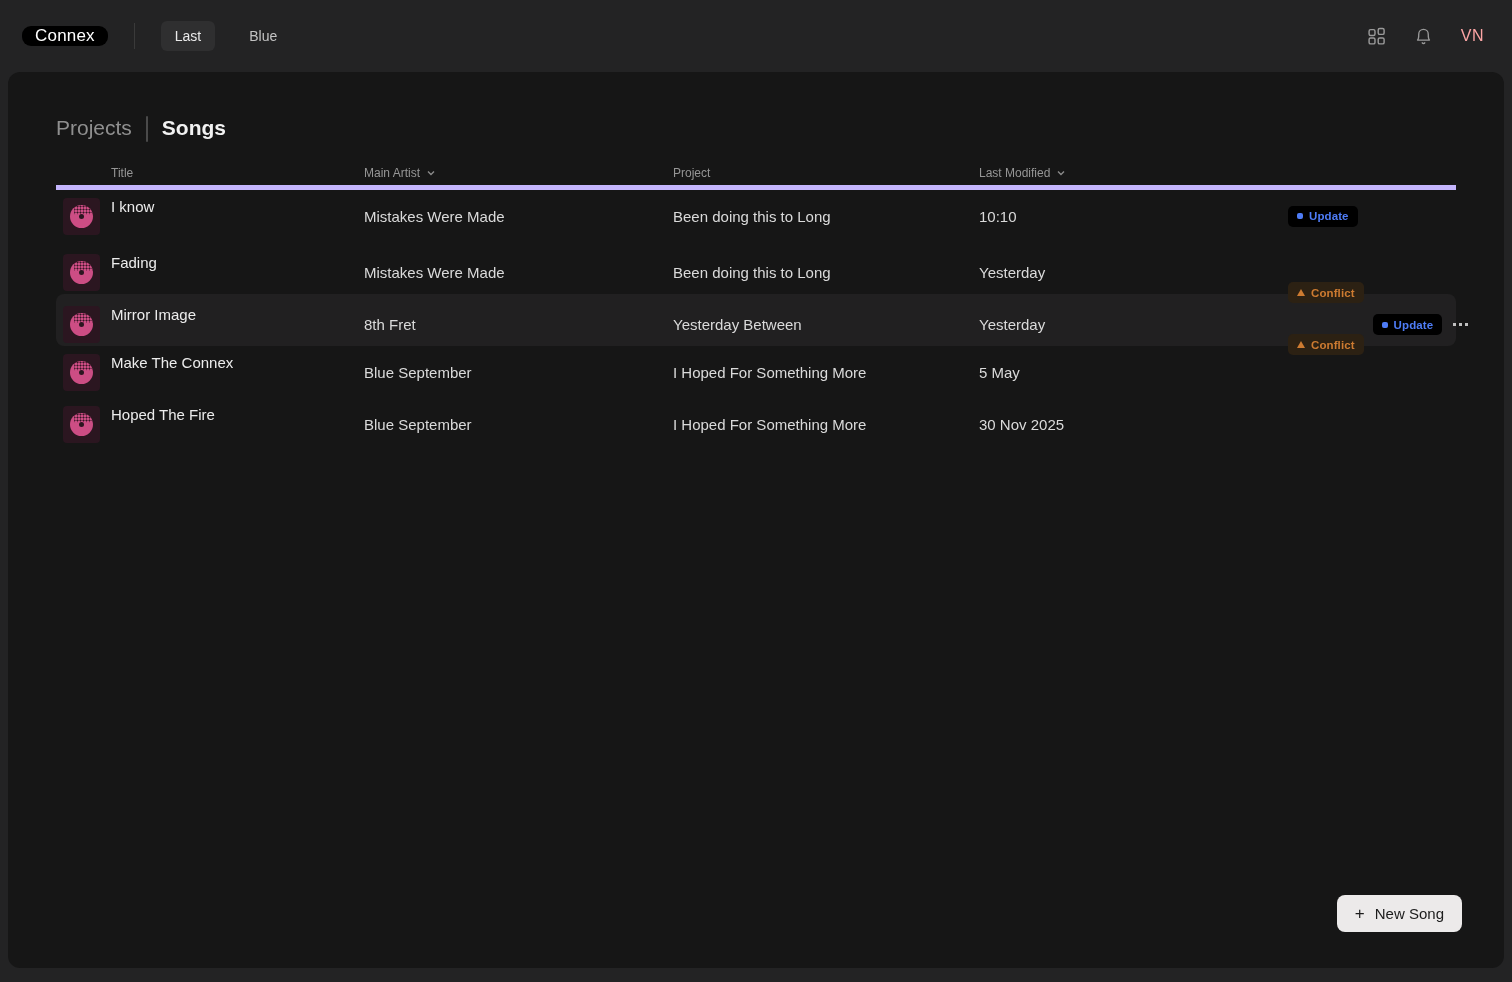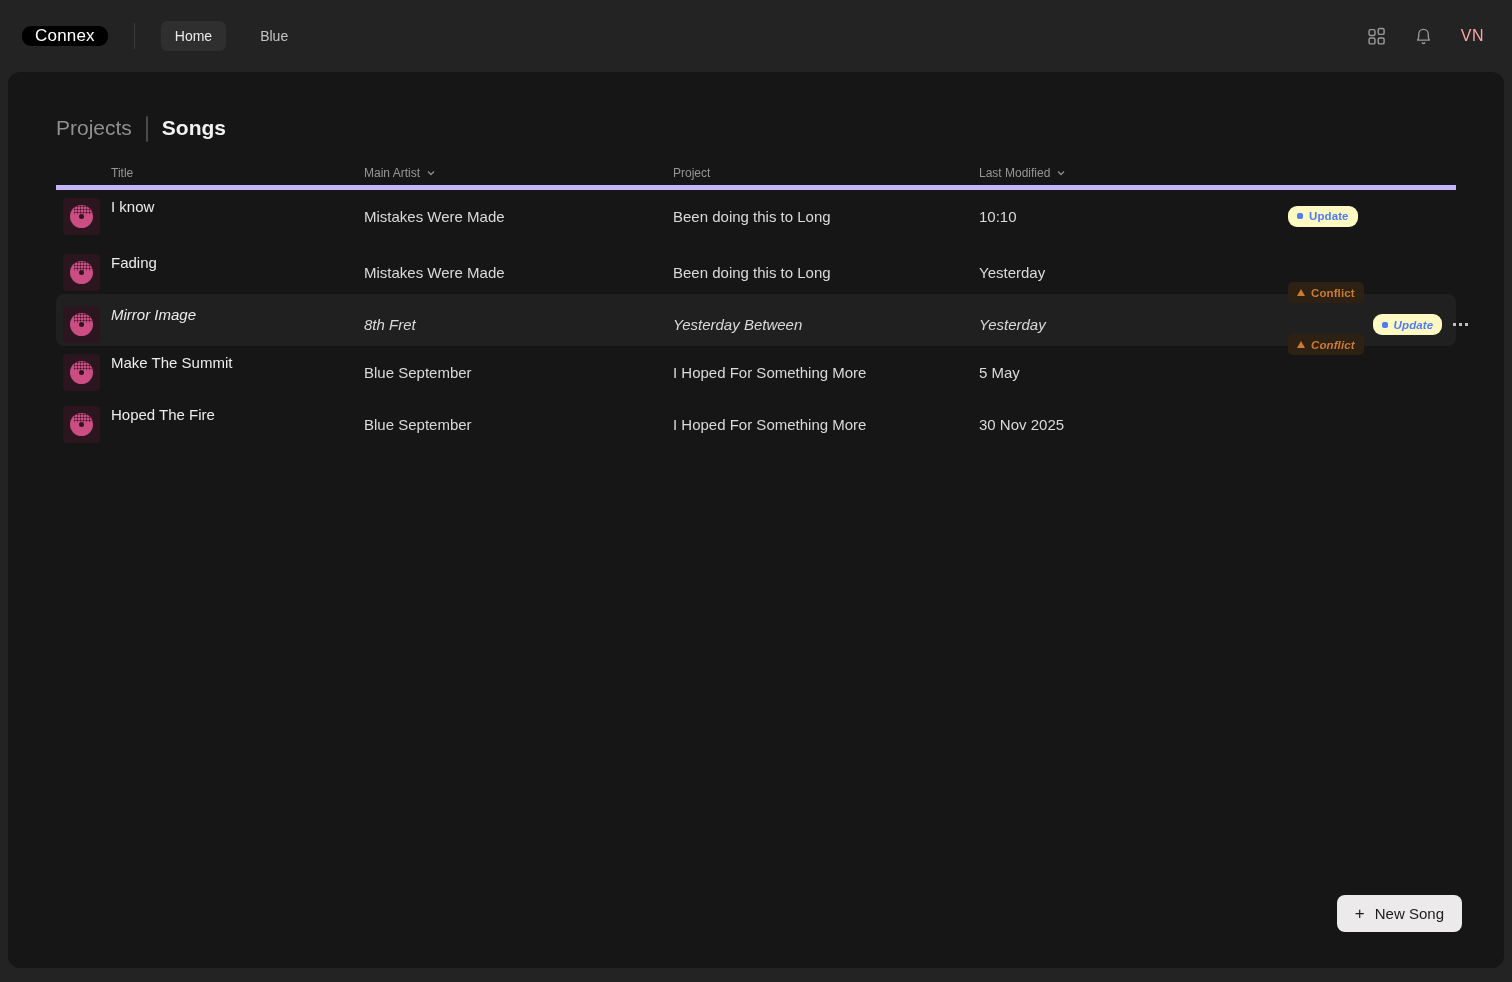--- a/index.html
+++ b/index.html
@@ -25,55 +25,55 @@
   .crumb-current { font-size:21px; color:#f2f2f2; font-weight:600; }
 
   
   .table { margin:18px 48px 0; }
   .thead { display:grid; grid-template-columns:308px 309px 306px 309px 1fr; height:30px; align-items:center; border-bottom:5px solid #c4b5fd; }
   .th { font-size:12px; color:#969696; display:flex; align-items:center; gap:6px; }
   .th-title { padding-left:55px; }
   .th.sortable { cursor:pointer; }
 
   .row { display:grid; grid-template-columns:308px 309px 306px 309px 1fr; height:52px; align-items:center; border-radius:8px; cursor:pointer; }
-  .row.highlighted { background:#212021;font-style:italic; }
+  .row.highlighted { background:#212021; }
   .cell-title { display:flex; align-items:flex-start; gap:11px; padding-left:7px; font-size:15px; color:#ececec; }
   .cell { font-size:15px; color:#dadada; }
   .cell-status { display:flex; align-items:center; gap:9px; padding-right:12px; height:100%; }
 
   .tile { width:37px; height:37px; border-radius:4px; background:#2b1620; display:flex; align-items:center; justify-content:center; flex:none; }
   .vinyl { width:23px; height:23px; border-radius:50%; background:#cc4d84; position:relative; }
   .vinyl::before { content:''; position:absolute; inset:0; border-radius:50%;
     background-image:radial-gradient(circle, rgba(30,12,20,0.85) 0.9px, transparent 1.1px);
     background-size:3px 3px; clip-path:polygon(18% 0%, 100% 0%, 100% 42%, 18% 42%); }
   .vinyl::after { content:''; position:absolute; width:5px; height:5px; border-radius:50%; background:#2b1620; top:9px; left:9px; }
 
   .badge { display:inline-flex; align-items:center; gap:6px; height:21px; padding:0 9px; border-radius:5px; font-size:11.5px; font-weight:700; letter-spacing:0.1px; }
-  .badge-update { background:#fef9c3; color:#4e7cf6;border-radius:9px; }
+  .badge-update { background:#000000; color:#4e7cf6; }
   .badge-conflict { background:#2c2113; color:#cd7b31;margin-top:40px; }
   .dot { width:6px; height:6px; border-radius:2px; background:#4e7cf6; }
   .tri { width:0; height:0; border-left:4.5px solid transparent; border-right:4.5px solid transparent; border-bottom:7px solid #cd7b31; }
 
   .menu-dots { margin-left:auto; display:flex; gap:3px; padding:6px 2px; cursor:pointer; }
   .menu-dots span { width:3px; height:3px; background:#c0c0c0; }
 
   
   .new-song { position:absolute; right:42px; bottom:36px; display:flex; align-items:center; gap:10px;
     background:#eceaea; color:#1c1c1c; font-size:15px; font-family:"Liberation Sans",sans-serif;
     padding:10px 18px; border-radius:8px; border:none; cursor:pointer; }
   .plus { font-size:17px; font-weight:400; line-height:1; }
 </style>
 </head>
 <body>
 
 <header class="topbar">
   <div class="logo">Connex</div>
   <div class="nav-divider"></div>
   <nav class="tabs">
-    <div class="tab active">Home</div>
+    <div class="tab active">Last</div>
     <div class="tab">Blue</div>
   </nav>
   <div class="topbar-right">
     <div class="icon-btn">
       <svg width="19" height="19" viewBox="0 0 20 20" fill="none" stroke="#9a9a9a" stroke-width="1.5">
         <rect x="2.2" y="2.8" width="6.2" height="6.2" rx="1.6"></rect>
         <rect x="11.8" y="1.6" width="6.2" height="6.2" rx="1.6"></rect>
         <rect x="2.2" y="11.6" width="6.2" height="6.2" rx="1.6"></rect>
         <rect x="11.8" y="11.6" width="6.2" height="6.2" rx="1.6"></rect>
       </svg>
@@ -177,21 +177,21 @@
             <span></span>
           </span>
       </div>
     </div>
 
     <div class="row">
       <div class="cell-title">
         <span class="tile">
             <span class="vinyl"></span>
           </span>
-        <span>Make The Summit</span>
+        <span>Make The Connex</span>
       </div>
       <div class="cell">Blue September</div>
       <div class="cell">I Hoped For Something More</div>
       <div class="cell">5 May</div>
       <div class="cell-status"></div>
     </div>
 
     <div class="row">
       <div class="cell-title">
         <span class="tile">

